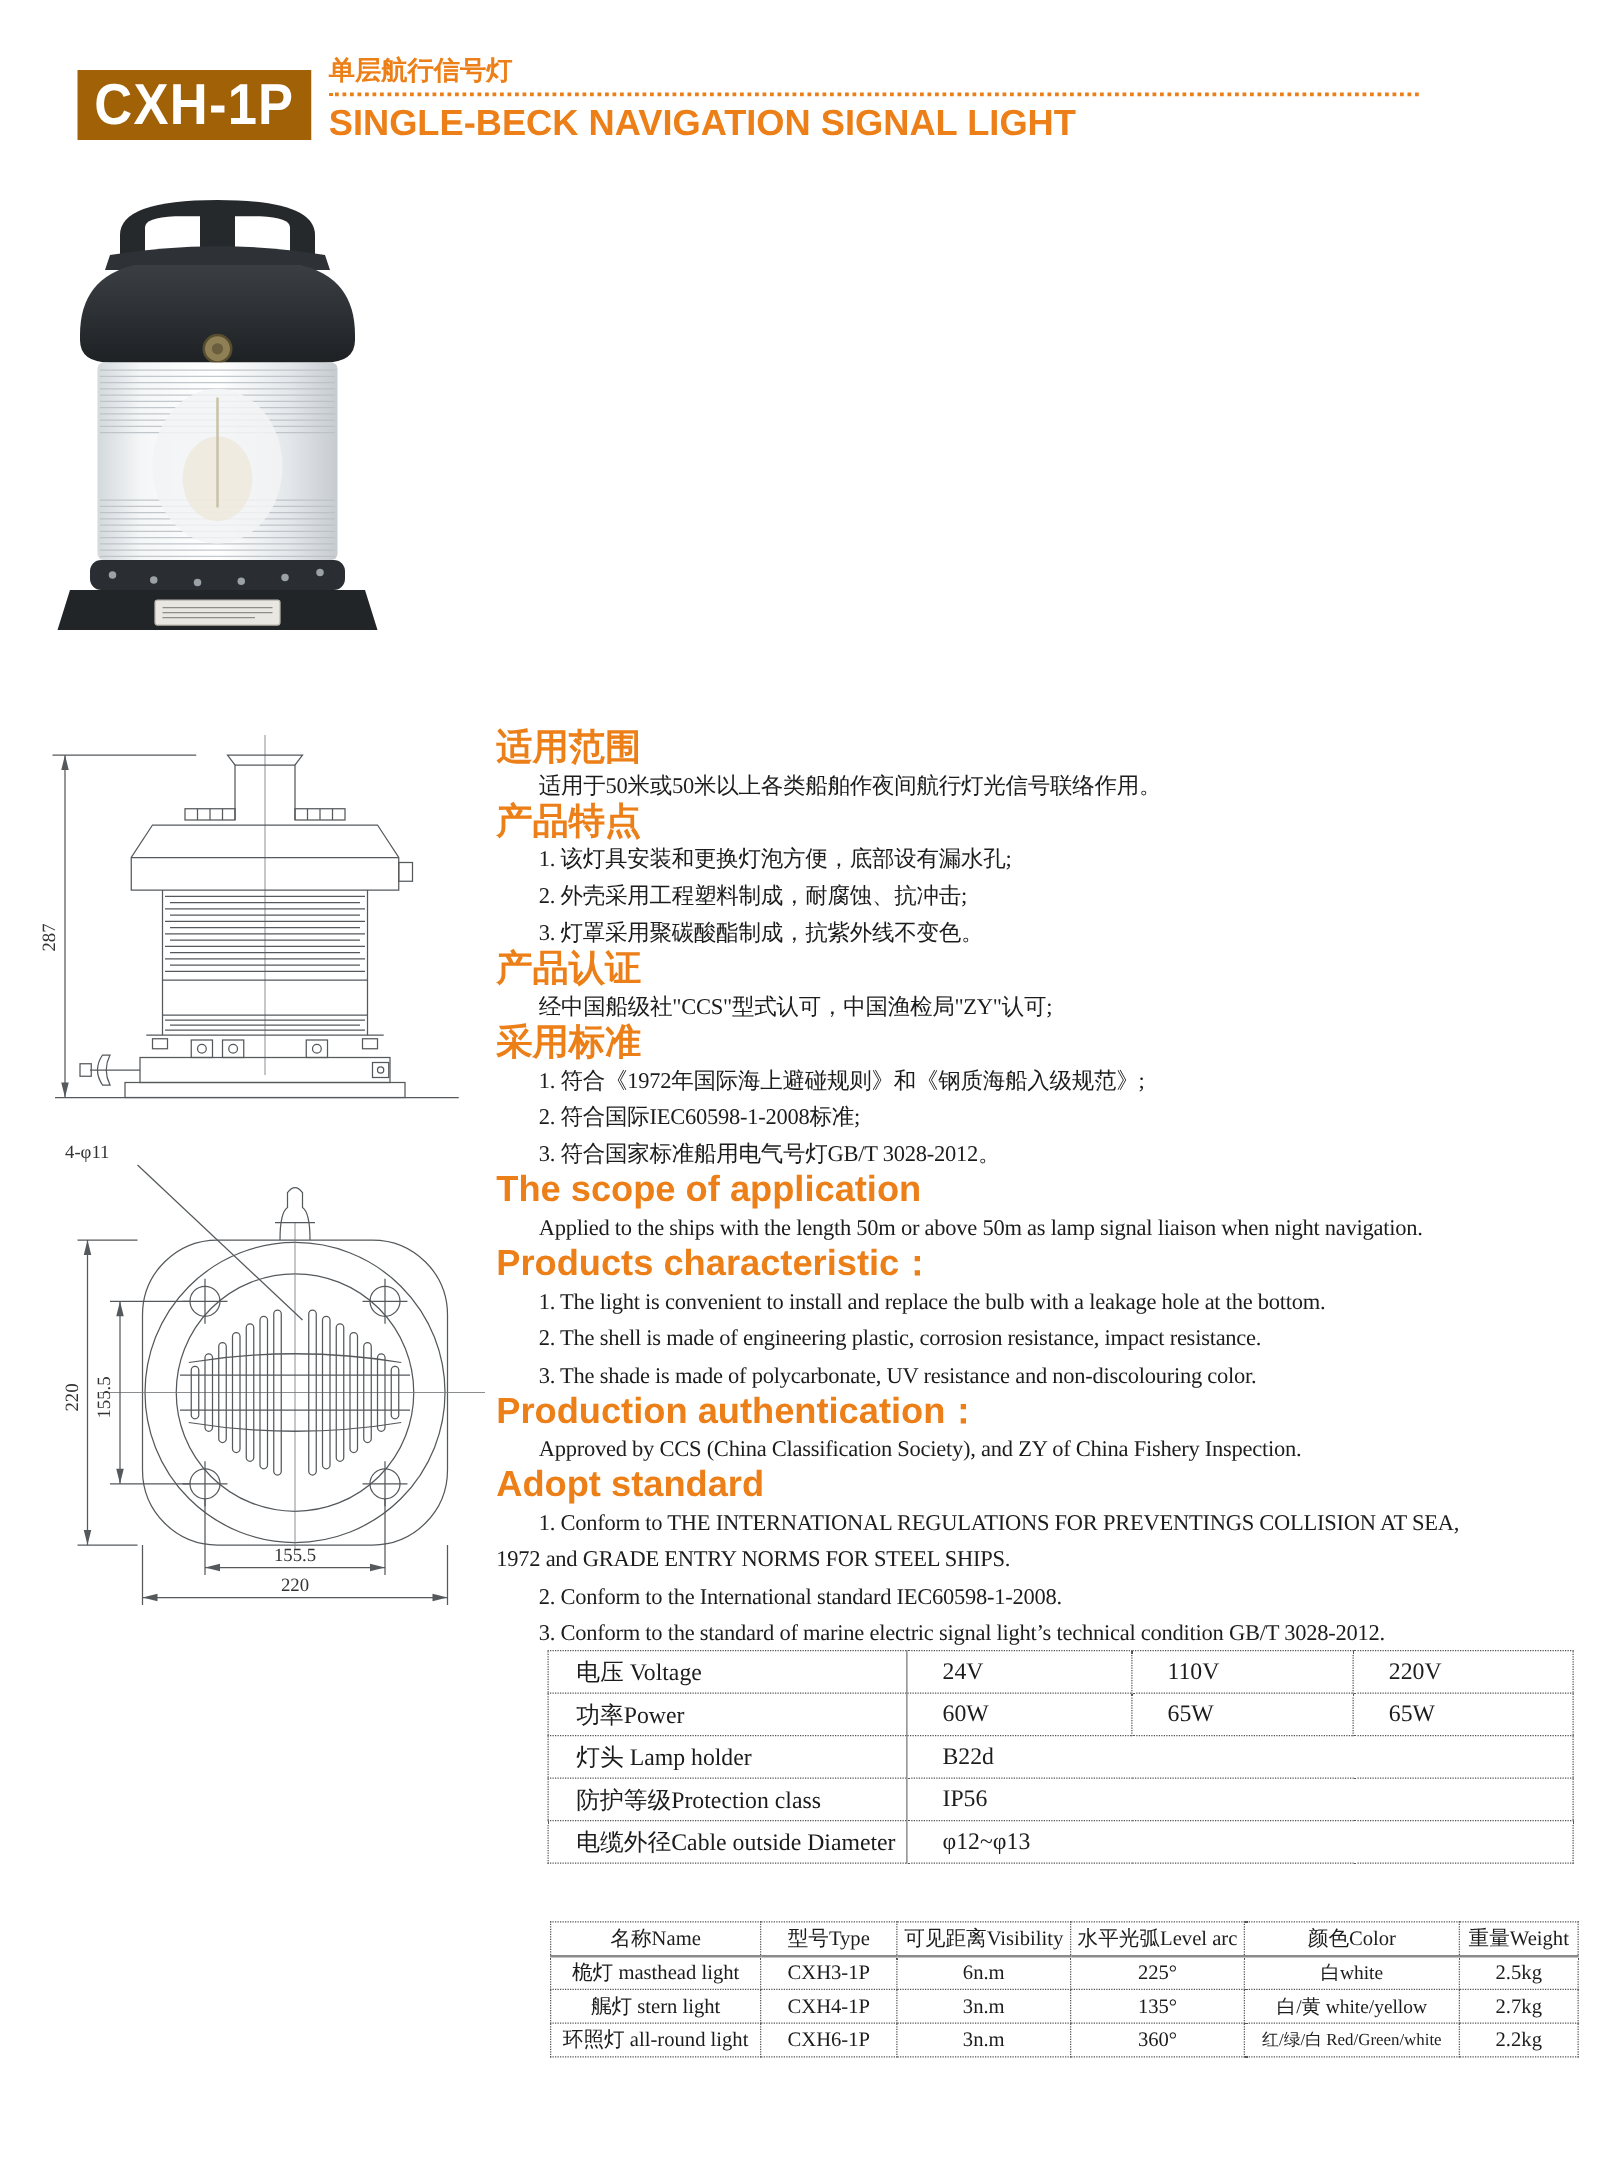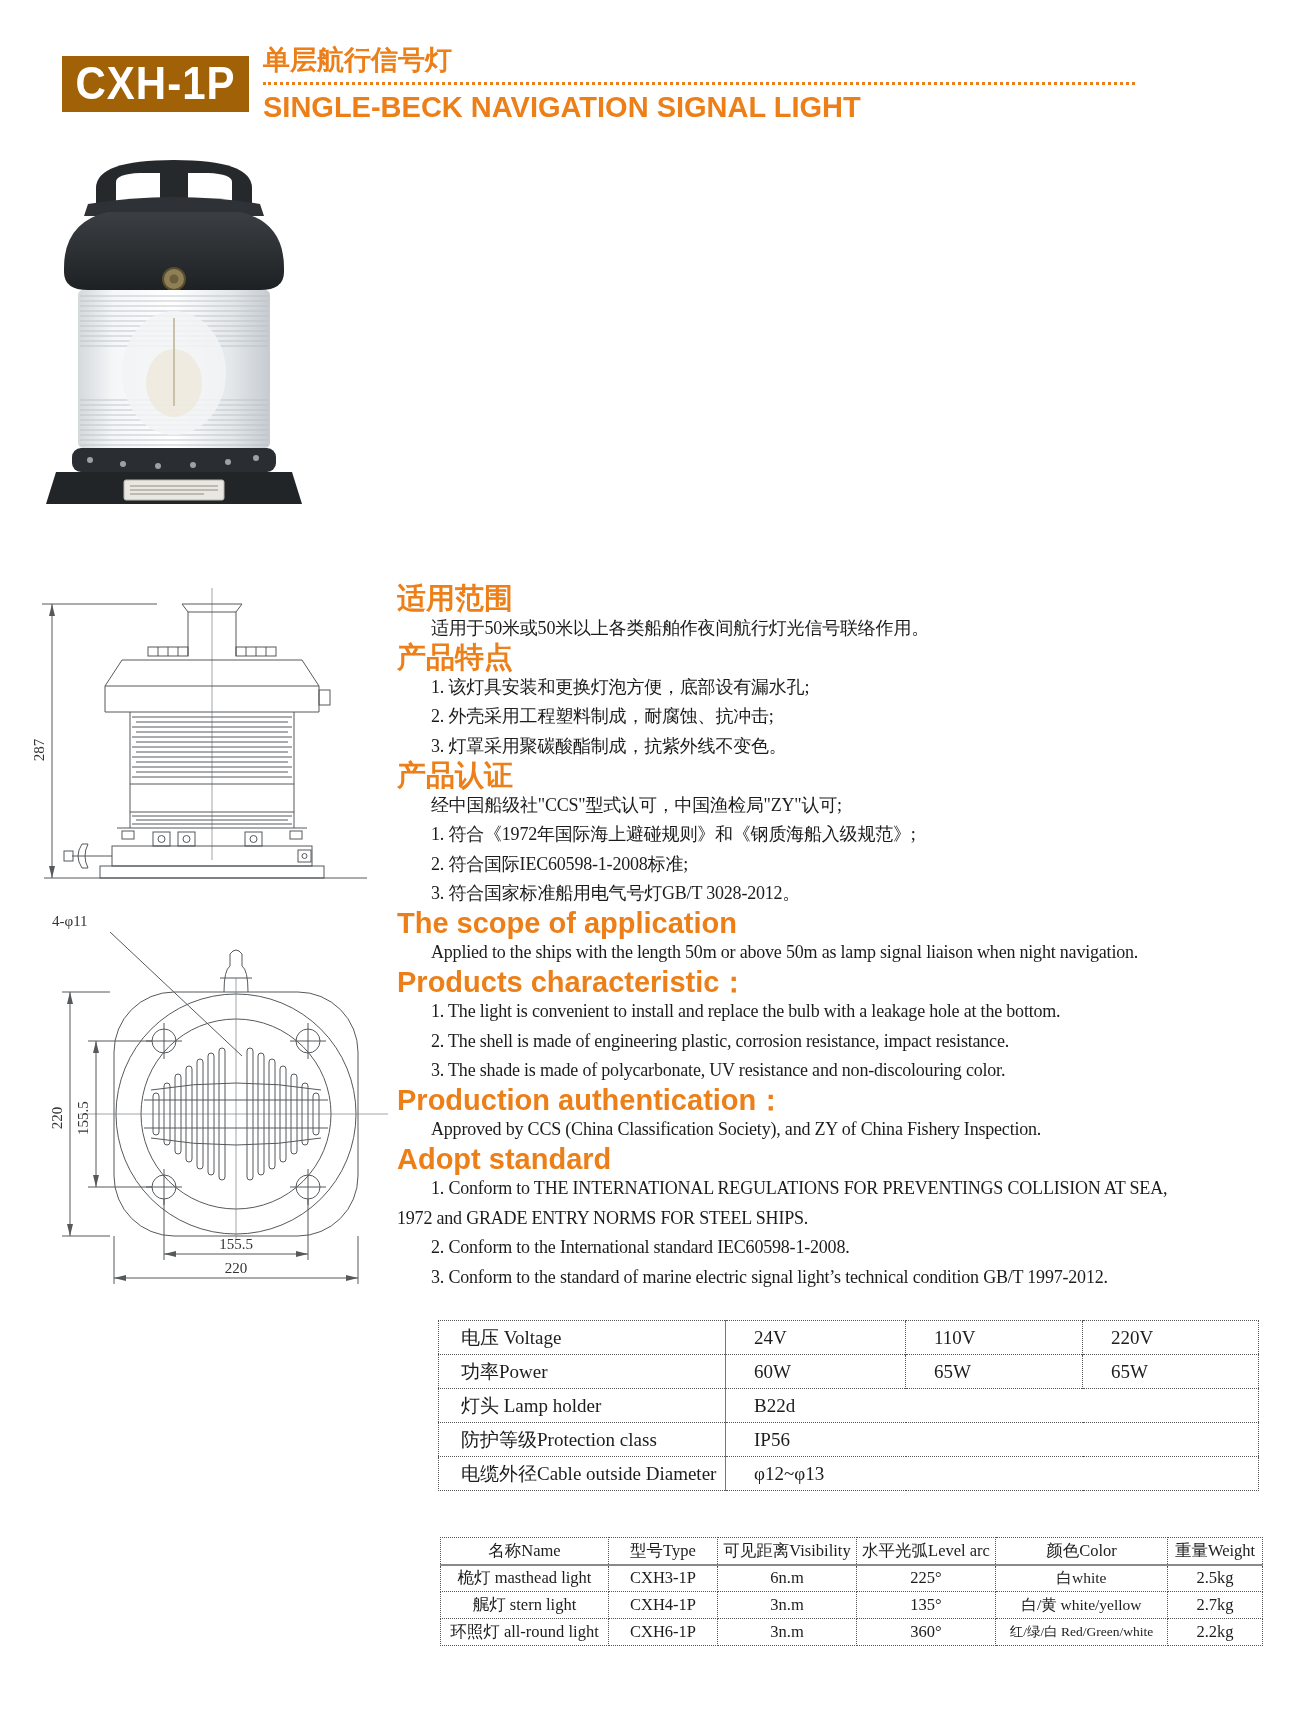--- a/index.html
+++ b/index.html
@@ -7,21 +7,21 @@
   body{width:1299px;height:1735px;position:relative;overflow:hidden;
        font-family:"Liberation Serif","DejaVu Serif",serif;color:#1c1c1c}
   .abs{position:absolute}
 
   
   .model-box{left:62px;top:56px;width:187px;height:56px;background:#a16207;
              display:flex;align-items:center;justify-content:center}
   .model-box span{font-family:"Liberation Sans",sans-serif;font-weight:bold;
                   font-size:42px;color:#fff;letter-spacing:1px;transform:scaleY(1.1)}
   .titles{left:263px;top:42px;width:872px}
-  .title-cn{font-family:"Liberation Sans",sans-serif;font-weight:bold;font-size:27px;color:#EC7F18}
+  .title-cn{font-family:"Liberation Sans",sans-serif;font-weight:bold;font-size:21px;color:#EC7F18}
   .dotline{height:0;border-bottom:3px dotted #EC7F18;margin:4px 0 6px}
   .title-en{font-family:"Liberation Sans",sans-serif;font-weight:bold;font-size:29px;color:#EC7F18}
 
   
   .photo{left:28px;top:148px;width:292px;height:360px}
   .draw1{left:22px;top:560px;width:365px;height:340px}
   .draw2{left:18px;top:886px;width:372px;height:404px}
   svg .ln{stroke:#55595c;stroke-width:1;fill:none}
   svg .thin{stroke:#7a7e81;stroke-width:0.7;fill:none}
   svg .dim{font-family:"Liberation Serif",serif;font-size:15px;fill:#333}
@@ -263,35 +263,36 @@
 
 <div class="abs content" id="sections">
     <div class="sec-h">适用范围</div>
     <p class="sec-p">适用于50米或50米以上各类船舶作夜间航行灯光信号联络作用。</p>
     <div class="sec-h">产品特点</div>
     <p class="sec-p">1. 该灯具安装和更换灯泡方便，底部设有漏水孔;</p>
     <p class="sec-p">2. 外壳采用工程塑料制成，耐腐蚀、抗冲击;</p>
     <p class="sec-p">3. 灯罩采用聚碳酸酯制成，抗紫外线不变色。</p>
     <div class="sec-h">产品认证</div>
     <p class="sec-p">经中国船级社"CCS"型式认可，中国渔检局"ZY"认可;</p>
+    <div class="sec-h">采用标准</div>
     <p class="sec-p">1. 符合《1972年国际海上避碰规则》和《钢质海船入级规范》;</p>
     <p class="sec-p">2. 符合国际IEC60598-1-2008标准;</p>
     <p class="sec-p">3. 符合国家标准船用电气号灯GB/T 3028-2012。</p>
     <div class="sec-h">The scope of application</div>
     <p class="sec-p">Applied to the ships with the length 50m or above 50m as lamp signal liaison when night navigation.</p>
     <div class="sec-h">Products characteristic：</div>
     <p class="sec-p">1. The light is convenient to install and replace the bulb with a leakage hole at the bottom.</p>
     <p class="sec-p">2. The shell is made of engineering plastic, corrosion resistance, impact resistance.</p>
     <p class="sec-p">3. The shade is made of polycarbonate, UV resistance and non-discolouring color.</p>
     <div class="sec-h">Production authentication：</div>
     <p class="sec-p">Approved by CCS (China Classification Society), and ZY of China Fishery Inspection.</p>
     <div class="sec-h">Adopt standard</div>
     <p class="sec-p">1. Conform to THE INTERNATIONAL REGULATIONS FOR PREVENTINGS COLLISION AT SEA, 1972 and GRADE ENTRY NORMS FOR STEEL SHIPS.</p>
     <p class="sec-p">2.  Conform to the International standard IEC60598-1-2008.</p>
-    <p class="sec-p">3.  Conform to the standard of marine electric signal light’s technical condition GB/T 1997-2012.</p>
+    <p class="sec-p">3.  Conform to the standard of marine electric signal light’s technical condition GB/T 3028-2012.</p>
   </div>
 
 <table class="spec" id="spec-table">
   <colgroup>
       <col style="width:287px">
       <col style="width:180px">
       <col style="width:177px">
       <col style="width:176px">
     </colgroup>
   <tbody>

